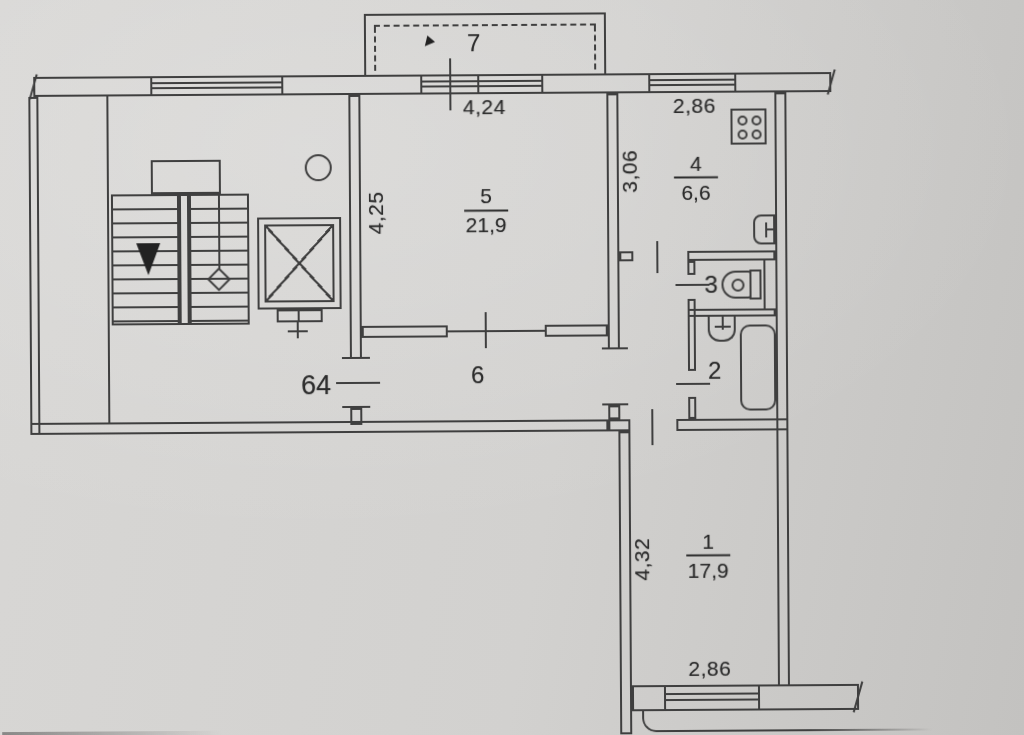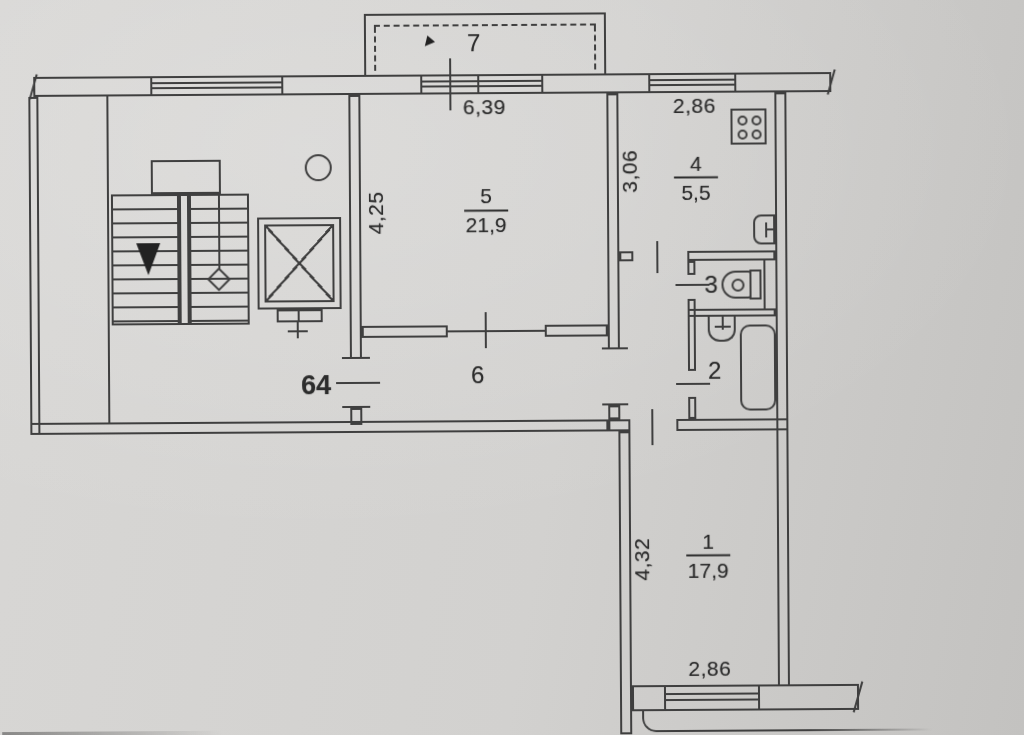--- a/index.html
+++ b/index.html
@@ -10,21 +10,21 @@
       radial-gradient(120% 90% at 30% 20%, rgba(255,255,255,.18), rgba(0,0,0,0) 60%),
       linear-gradient(100deg, #d8d7d5 0%, #d2d1cf 55%, #c3c2c0 100%);
   }
   #plan{position:absolute;inset:0;transform:rotate(-.35deg);filter:blur(.3px);}
   .ln{position:absolute;background:var(--ink,#3f3f3f);}
   .bx{position:absolute;border:2px solid var(--ink,#3f3f3f);box-sizing:border-box;}
   .txt{position:absolute;transform:translate(-50%,-50%);font-size:21px;color:var(--text,#2c2c2c);
        white-space:nowrap;letter-spacing:.5px;text-shadow:0 0 1px rgba(30,30,30,.35);}
   .vtxt{transform:translate(-50%,-50%) rotate(-90deg);}
   .big{font-size:24px;}
-  .bold{font-weight:bold;font-size:27px;letter-spacing:0;}
+  .bold{font-weight:normal;font-size:27px;letter-spacing:0;}
   .frac{position:absolute;transform:translate(-50%,-50%);text-align:center;color:var(--text,#2c2c2c);
         text-shadow:0 0 1px rgba(30,30,30,.35);}
   .frac .top{font-size:21px;border-bottom:2px solid var(--text,#2c2c2c);padding:0 16px 1px;}
   .frac .bot{font-size:21px;padding-top:2px;}
   .window{position:absolute;border:2px solid var(--ink,#3f3f3f);box-sizing:border-box;}
   .window::before,.window::after{content:"";position:absolute;left:0;right:0;height:2px;background:var(--ink,#3f3f3f);}
   .window::before{top:4px}.window::after{top:9px}
   .window.tall::before{top:6px}.window.tall::after{top:12px}
   .steps{position:absolute;border:2px solid var(--ink,#3f3f3f);box-sizing:border-box;
          background:repeating-linear-gradient(to bottom, transparent 0 12px, var(--ink,#3f3f3f) 12px 14px);}
@@ -86,42 +86,42 @@
 
   <div class="bx" style="left:30px;top:420px;width:578px;height:12px;"></div>
 
   <div class="bx" style="left:350px;top:94px;width:12px;height:264px;"></div>
   <div class="bx" style="left:350px;top:407px;width:12px;height:17px;"></div>
   <div class="ln" style="left:342px;top:356px;width:28px;height:2px;"></div>
   <div class="ln" style="left:342px;top:405px;width:28px;height:2px;"></div>
   <div class="ln" style="left:336px;top:381px;width:44px;height:2px;"></div>
   <div class="txt bold" style="left:316px;top:384px;">64</div>
 
-  <div class="txt" style="left:486px;top:107px;">6,39</div>
+  <div class="txt" style="left:486px;top:107px;">4,24</div>
   <div class="txt vtxt" style="left:377px;top:212px;">4,25</div>
   <div class="frac" style="left:487px;top:211px;">
     <div class="top">5</div>
     <div class="bot">21,9</div>
   </div>
 
   <div class="bx" style="left:362px;top:325px;width:86px;height:12px;"></div>
   <div class="bx" style="left:545px;top:325px;width:63px;height:12px;"></div>
   <div class="ln" style="left:448px;top:330px;width:97px;height:2px;"></div>
   <div class="ln" style="left:485px;top:312px;width:2px;height:36px;"></div>
 
   <div class="bx" style="left:608px;top:94px;width:12px;height:256px;"></div>
   <div class="bx" style="left:608px;top:406px;width:12px;height:14px;"></div>
   <div class="ln" style="left:602px;top:348px;width:26px;height:2px;"></div>
   <div class="ln" style="left:602px;top:404px;width:26px;height:2px;"></div>
 
   <div class="txt" style="left:696px;top:107px;">2,86</div>
   <div class="txt vtxt" style="left:631px;top:172px;">3,06</div>
   <div class="frac" style="left:697px;top:179px;">
     <div class="top">4</div>
-    <div class="bot">5,5</div>
+    <div class="bot">6,6</div>
   </div>
   <div class="bx" style="left:732px;top:110px;width:36px;height:36px;">
     <div class="circ" style="left:5px;top:5px;width:10px;height:10px;"></div>
     <div class="circ" style="left:19px;top:5px;width:10px;height:10px;"></div>
     <div class="circ" style="left:5px;top:19px;width:10px;height:10px;"></div>
     <div class="circ" style="left:19px;top:19px;width:10px;height:10px;"></div>
   </div>
   <div class="bx" style="left:754px;top:216px;width:22px;height:30px;border-radius:8px 0 0 8px;">
     <div class="ln" style="left:10px;top:6px;width:2px;height:15px;"></div>
     <div class="ln" style="left:10px;top:12px;width:10px;height:2px;"></div>

